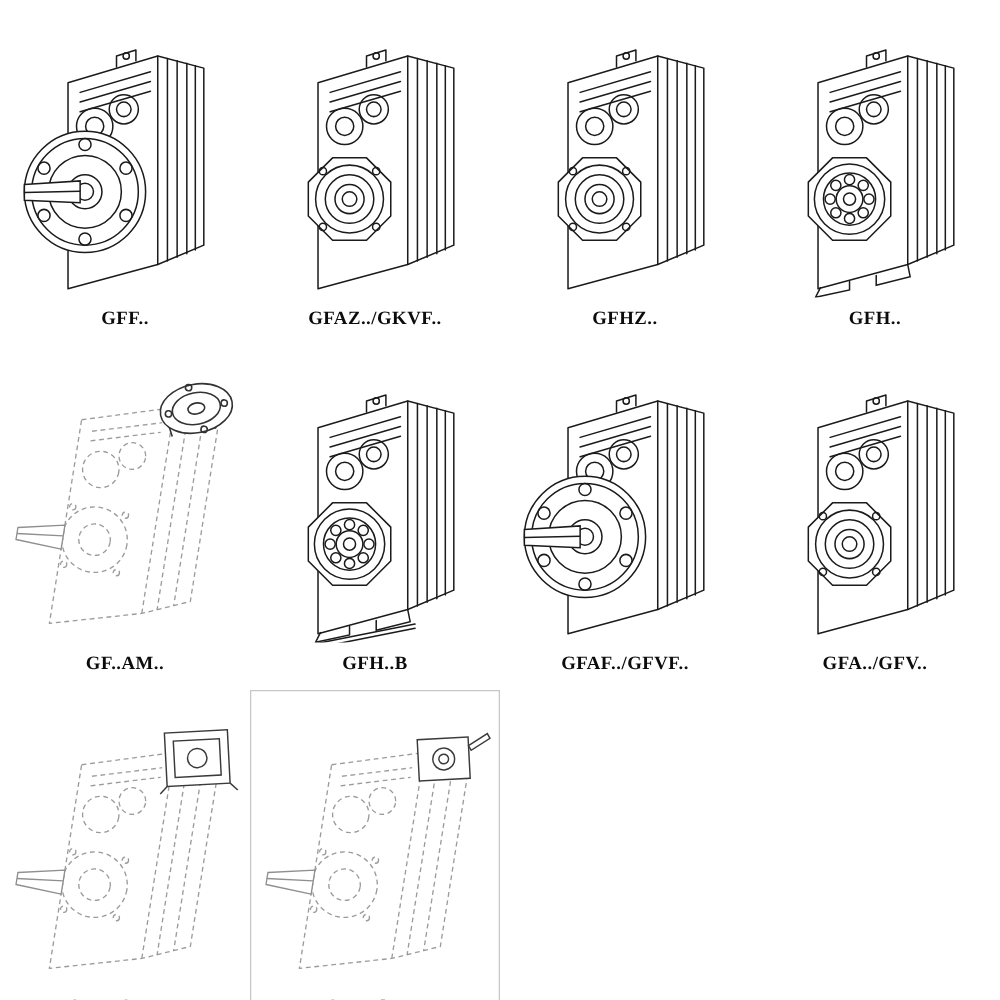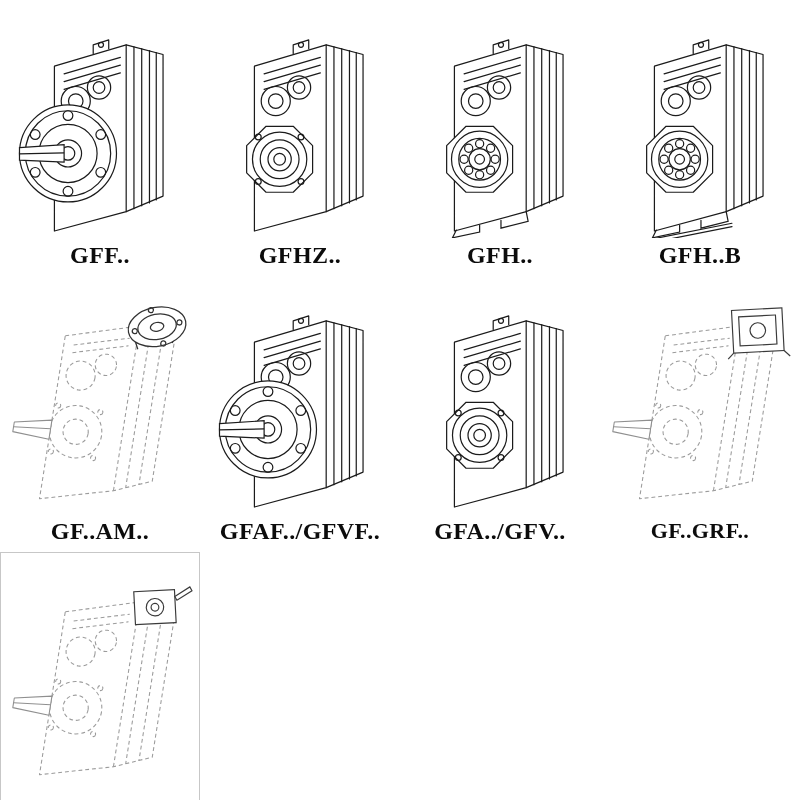--- a/index.html
+++ b/index.html
@@ -13,21 +13,21 @@
     grid-template-rows:repeat(3,1fr);
   }
   figure.cell{
     margin:0;display:flex;flex-direction:column;
     align-items:center;justify-content:flex-end;
     padding:2px 0 6px;min-width:0;
   }
   .draw{flex:1 1 auto;width:100%;display:flex;align-items:center;justify-content:center;min-height:0}
   .draw svg{width:95%;height:97%}
   figcaption{
-    font-weight:bold;font-size:24px;letter-spacing:.4px;color:#0c0c0c;
+    font-weight:bold;font-size:15px;letter-spacing:.4px;color:#0c0c0c;
     white-space:nowrap;height:28px;line-height:26px;text-align:center;
   }
   .cap-lg{font-size:22px}
   figure.boxed{outline:1px solid #c7c7c7;outline-offset:-1px}
   
   .defs{position:absolute;width:0;height:0;overflow:hidden}
 </style>
 </head>
 <body>
 
@@ -170,20 +170,29 @@
   <figure class="cell">
     <div class="draw">
       <svg viewBox="0 0 190 240">
           <use href="#housing-base"></use>
           <use href="#front-flange"></use>
         </svg>
     </div>
     <figcaption>GFF..</figcaption>
   </figure>
 
+  <figure class="cell">
+    <div class="draw">
+      <svg viewBox="0 0 190 240">
+          <use href="#housing-base"></use>
+          <use href="#front-bore"></use>
+        </svg>
+    </div>
+    <figcaption>GFAZ../GKVF..</figcaption>
+  </figure>
 
   <figure class="cell">
     <div class="draw">
       <svg viewBox="0 0 190 240">
           <use href="#housing-base"></use>
           <use href="#front-bore"></use>
         </svg>
     </div>
     <figcaption>GFHZ..</figcaption>
   </figure>
@@ -191,46 +200,46 @@
 
   <figure class="cell">
     <div class="draw">
       <svg viewBox="0 0 190 240">
           <use href="#housing-base"></use>
           <use href="#front-bearing"></use>
           <use href="#feet"></use>
         </svg>
     </div>
     <figcaption>GFH..</figcaption>
-  </figure>
-
-  <figure class="cell">
-    <div class="draw">
-      <svg viewBox="0 0 190 240">
-          <use href="#housing-base"></use>
-          <use href="#front-bearing"></use>
-          <use href="#feet"></use>
-          <use href="#base-plate"></use>
-        </svg>
-    </div>
-    <figcaption>GFH..B</figcaption>
   </figure>
 
   <figure class="cell">
     <div class="draw">
       <svg viewBox="0 0 190 240">
           <g transform="rotate(9 95 130)">
             <use href="#housing-dash"></use>
             <use href="#attach-am"></use>
           </g>
         </svg>
     </div>
     <figcaption>GF..AM..</figcaption>
   </figure>
 
+  <figure class="cell">
+    <div class="draw">
+      <svg viewBox="0 0 190 240">
+          <use href="#housing-base"></use>
+          <use href="#front-bearing"></use>
+          <use href="#feet"></use>
+          <use href="#base-plate"></use>
+        </svg>
+    </div>
+    <figcaption>GFH..B</figcaption>
+  </figure>
+
 
   <figure class="cell">
     <div class="draw">
       <svg viewBox="0 0 190 240">
           <use href="#housing-base"></use>
           <use href="#front-flange"></use>
         </svg>
     </div>
     <figcaption>GFAF../GFVF..</figcaption>
   </figure>

